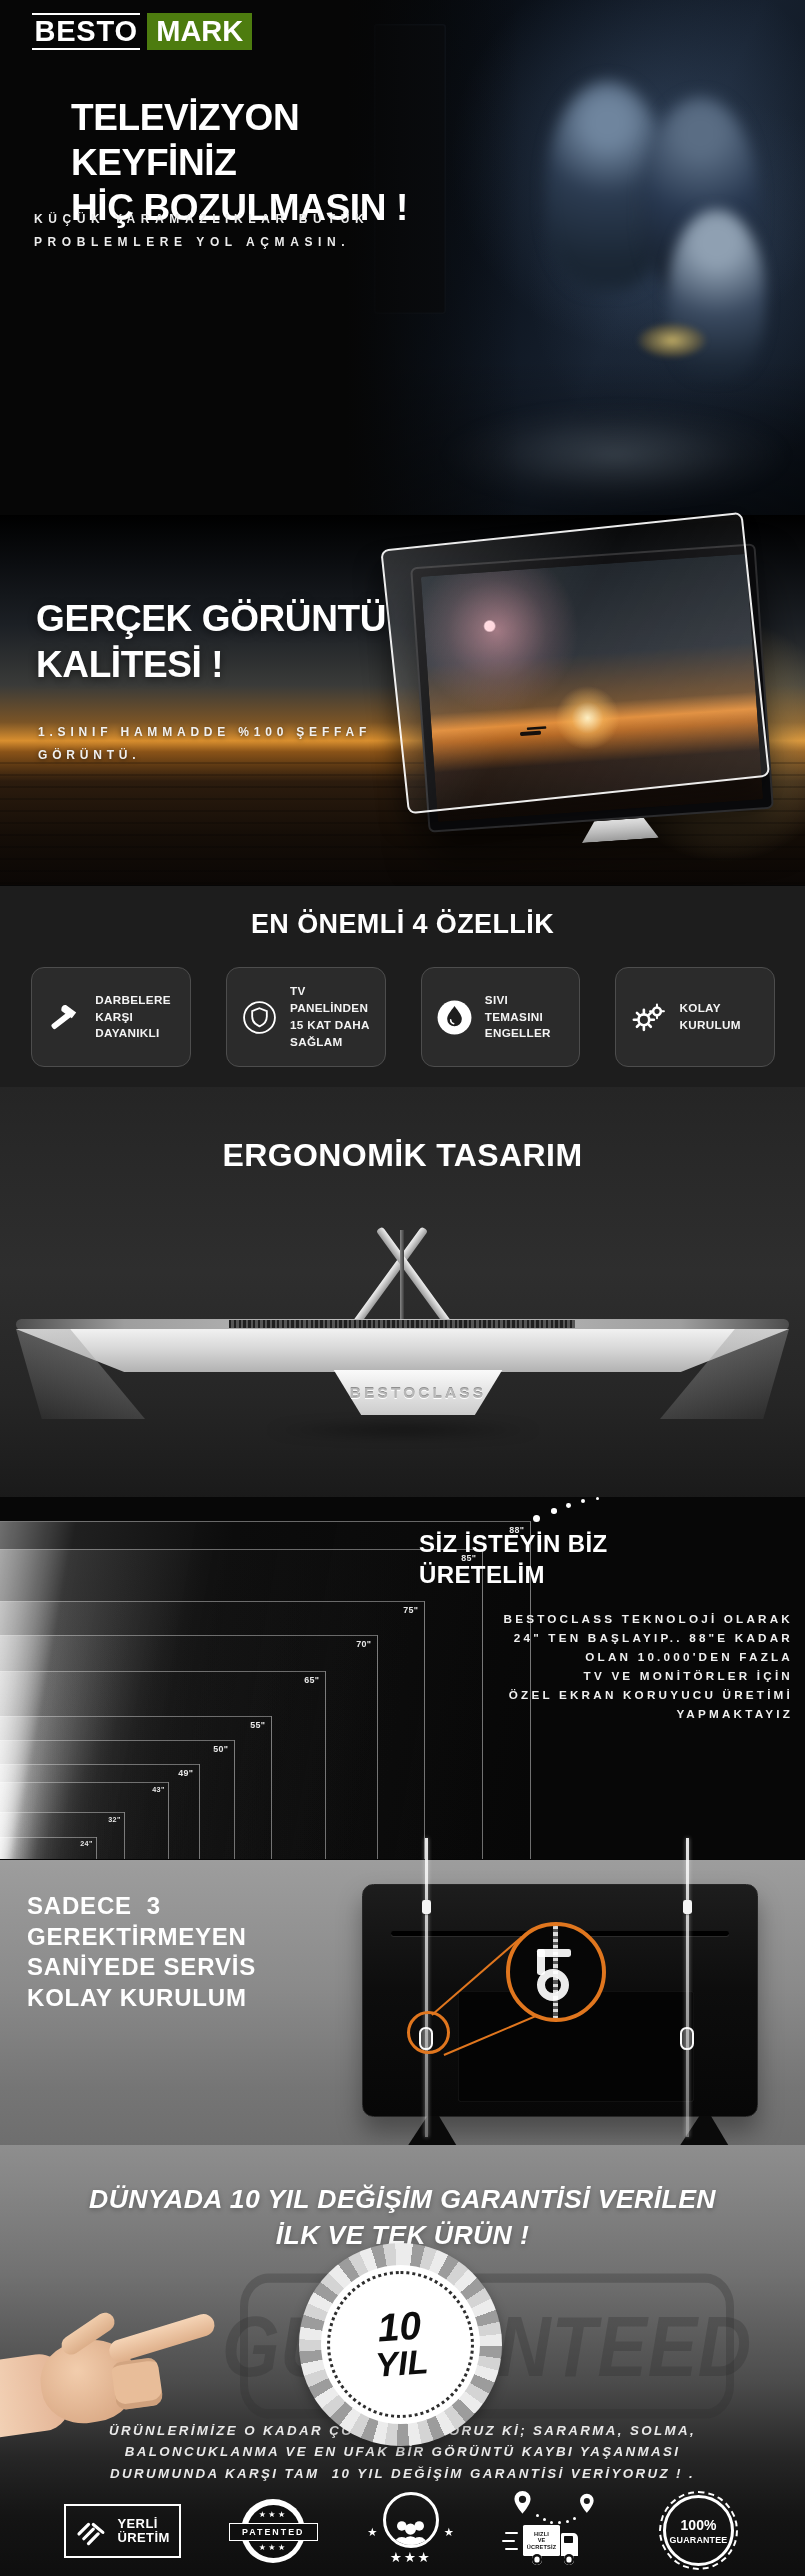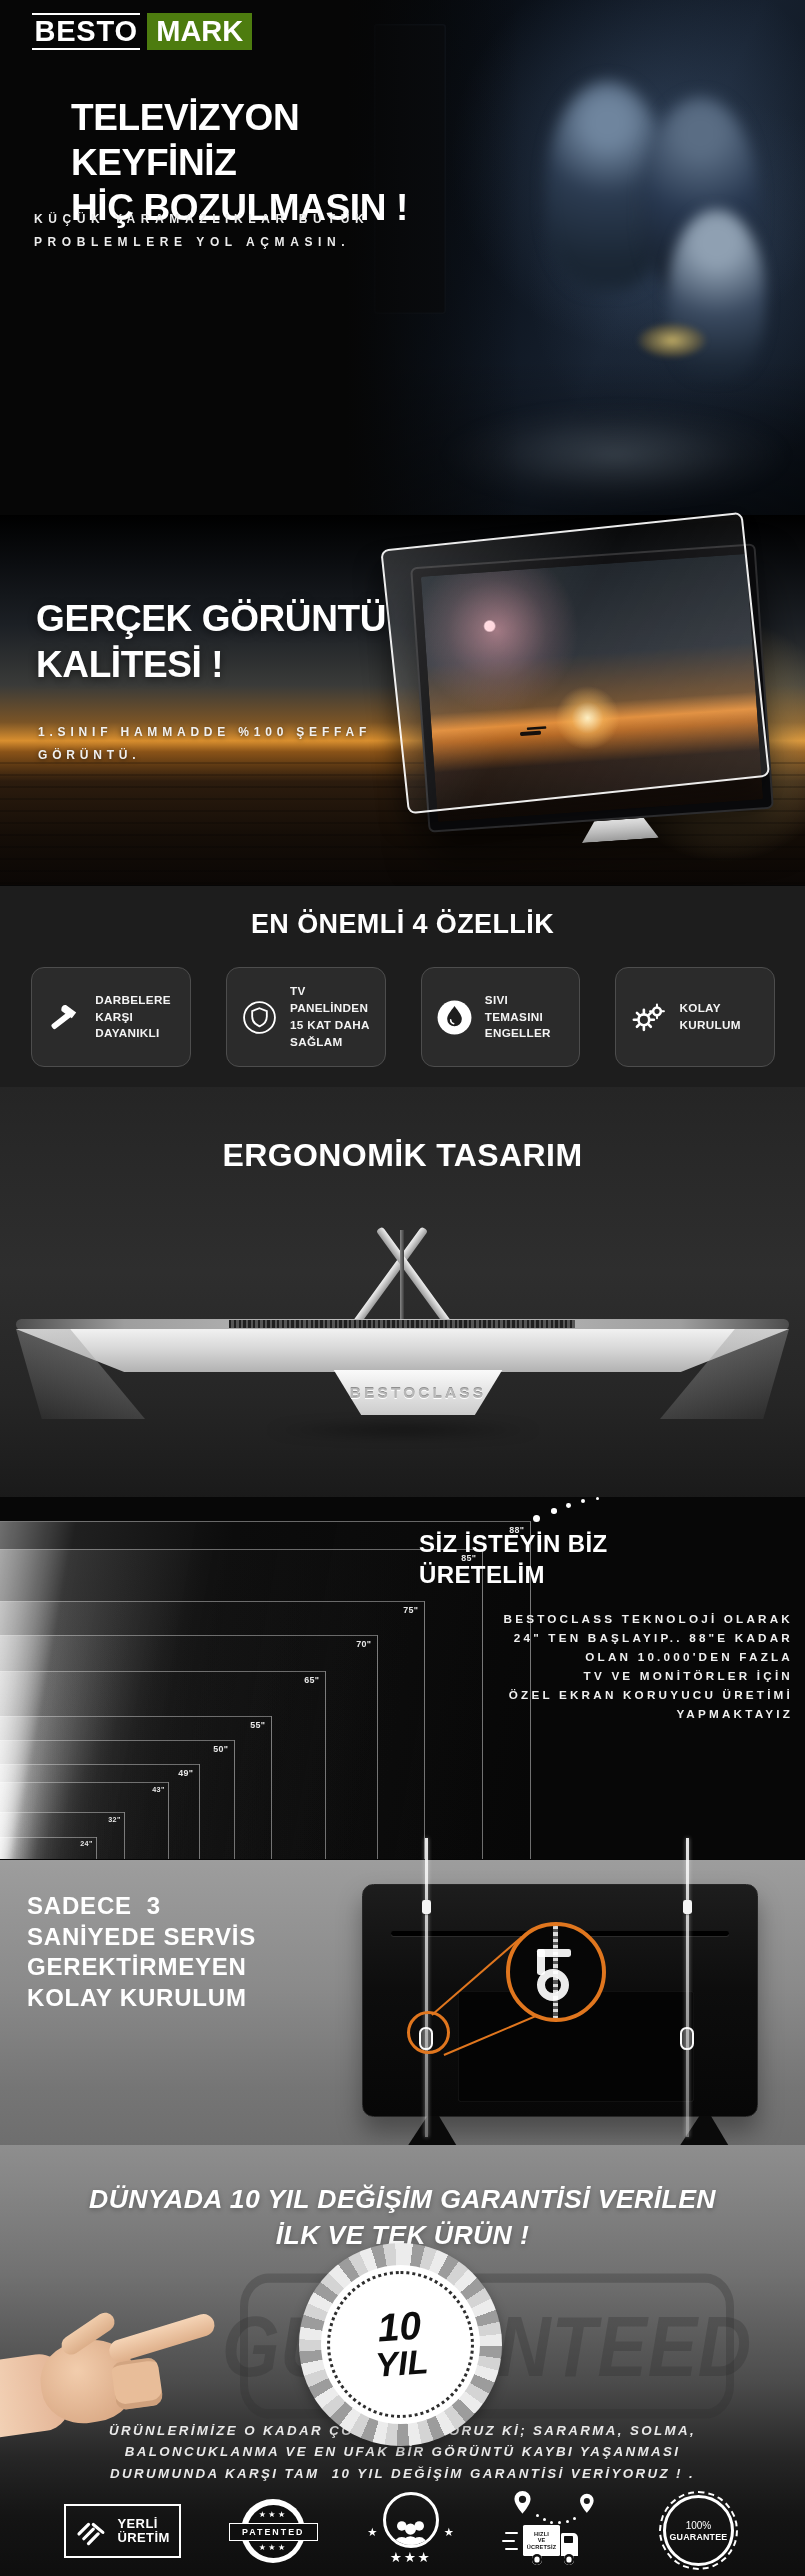--- a/index.html
+++ b/index.html
@@ -184,21 +184,21 @@
   .truck-box div { font-size:5.6px; font-weight:800; color:#111; letter-spacing:0.2px; }
   .truck-cab { position:absolute; left:60px; top:43px; width:17.7px; height:22.5px; background:#fff; border-radius:1.6px 4.8px 0 0; }
   .truck-cab::before { content:""; position:absolute; left:3.2px; top:3.2px; width:8.9px; height:7.2px; background:#0e0e0e; border-radius:0.8px; }
   .wheel { position:absolute; top:64px; width:10.5px; height:10.5px; background:#fff; border-radius:50%; box-shadow:inset 0 0 0 2.4px #0e0e0e, inset 0 0 0 4.8px #fff; }
   .speed { position:absolute; left:4.8px; width:13px; height:2.4px; background:#fff; border-radius:1.6px; }
   .route-dot { position:absolute; width:3.2px; height:3.2px; background:#fff; border-radius:50%; }
   .fb5 { width:84px; height:81px; }
   .g-seal { position:absolute; left:6.4px; top:4.8px; width:71px; height:71px; border:3.2px solid #fff; border-radius:50%;
     display:flex; flex-direction:column; align-items:center; justify-content:center; gap:1.6px; }
   .g-seal::before { content:""; position:absolute; inset:-7.2px; border:2.4px dashed #fff; border-radius:50%; }
-  .g-100 { font-size:10px; font-weight:400; }
+  .g-100 { font-size:14px; font-weight:700; }
   .g-txt { font-size:8.9px; font-weight:800; letter-spacing:0.2px; }
 </style>
 </head>
 <body>
 
 <div id="canvas">
 
   <section class="sec1">
     <div class="photo1">
       <div class="ph-shelf"></div>
@@ -374,22 +374,22 @@
       <div>OLAN 10.000'DEN FAZLA</div>
       <div>TV VE MONİTÖRLER İÇİN</div>
       <div>ÖZEL EKRAN KORUYUCU ÜRETİMİ</div>
       <div>YAPMAKTAYIZ</div>
     </div>
   </section>
 
   <section class="sec6">
     <div class="inst-title">
       <div class="pre">SADECE  3</div>
+      <div>GEREKTİRMEYEN</div>
       <div>SANİYEDE SERVİS</div>
-      <div>GEREKTİRMEYEN</div>
       <div>KOLAY KURULUM</div>
     </div>
 
     <div class="tvback">
       <div class="tvb-ridge"></div>
       <div class="tvb-mount"></div>
     </div>
     <div class="leg" style="left:403px;top:256px;"></div>
     <div class="leg" style="left:675px;top:256px;"></div>
 

